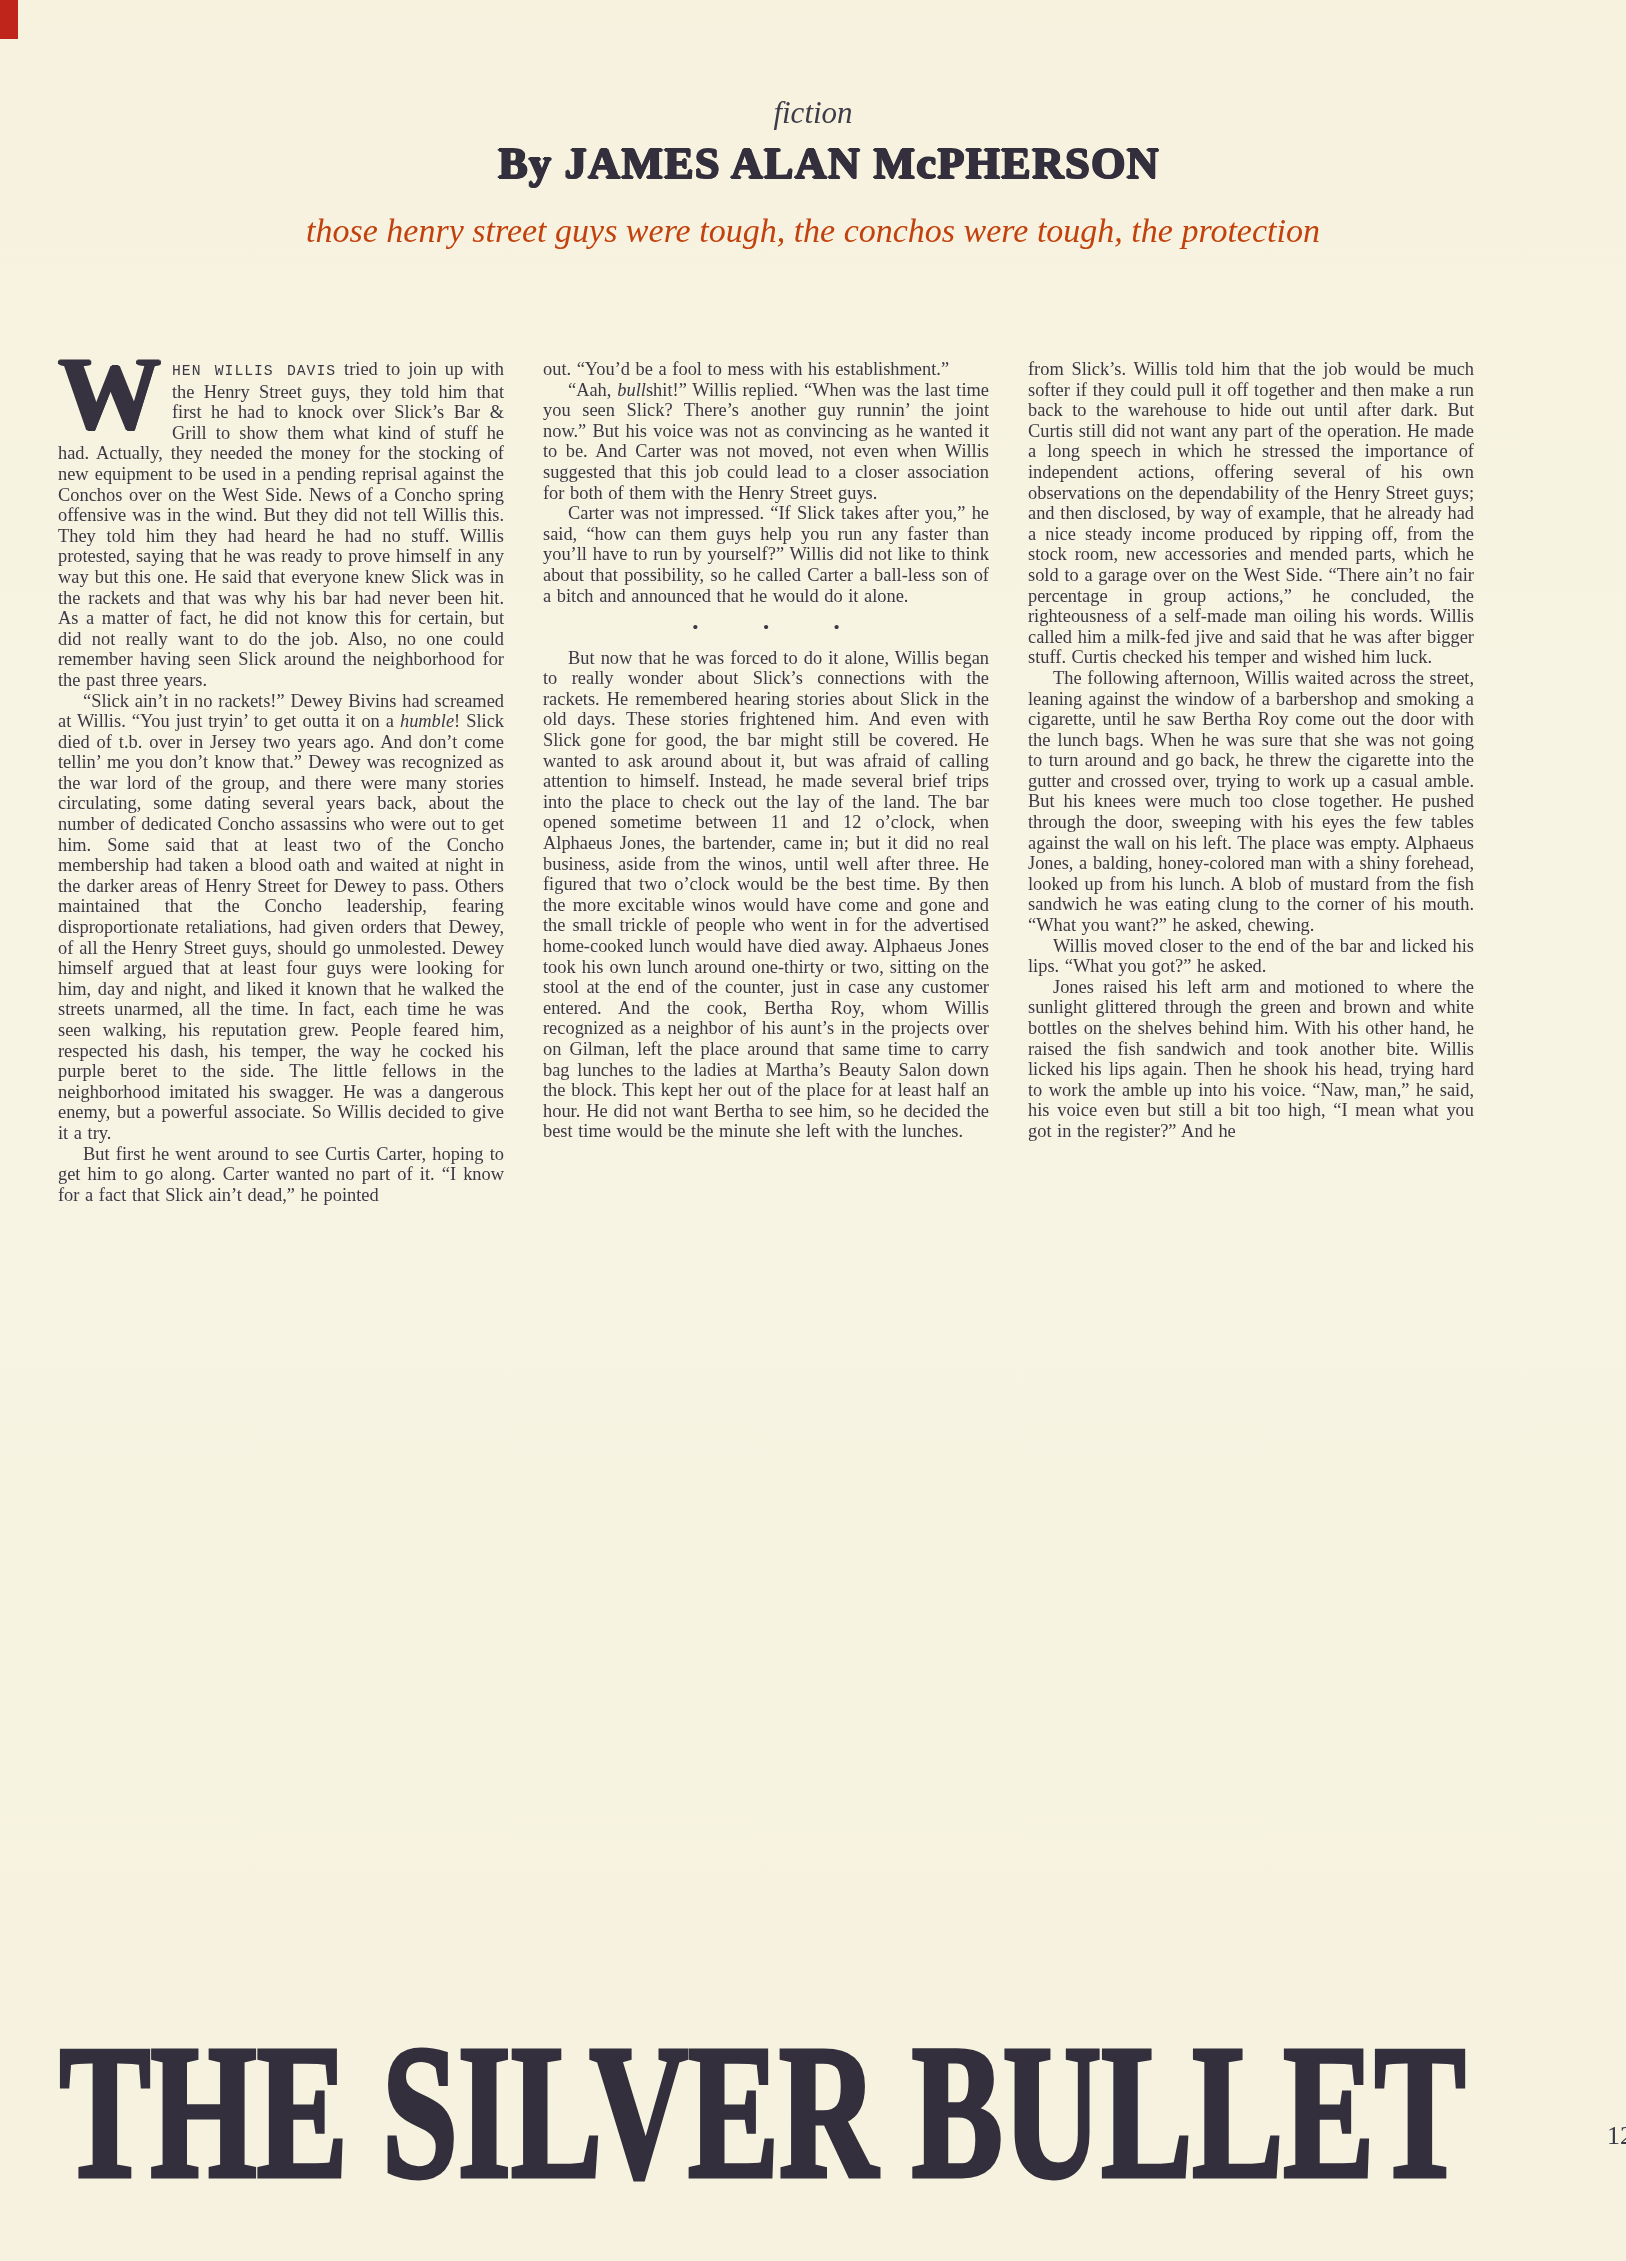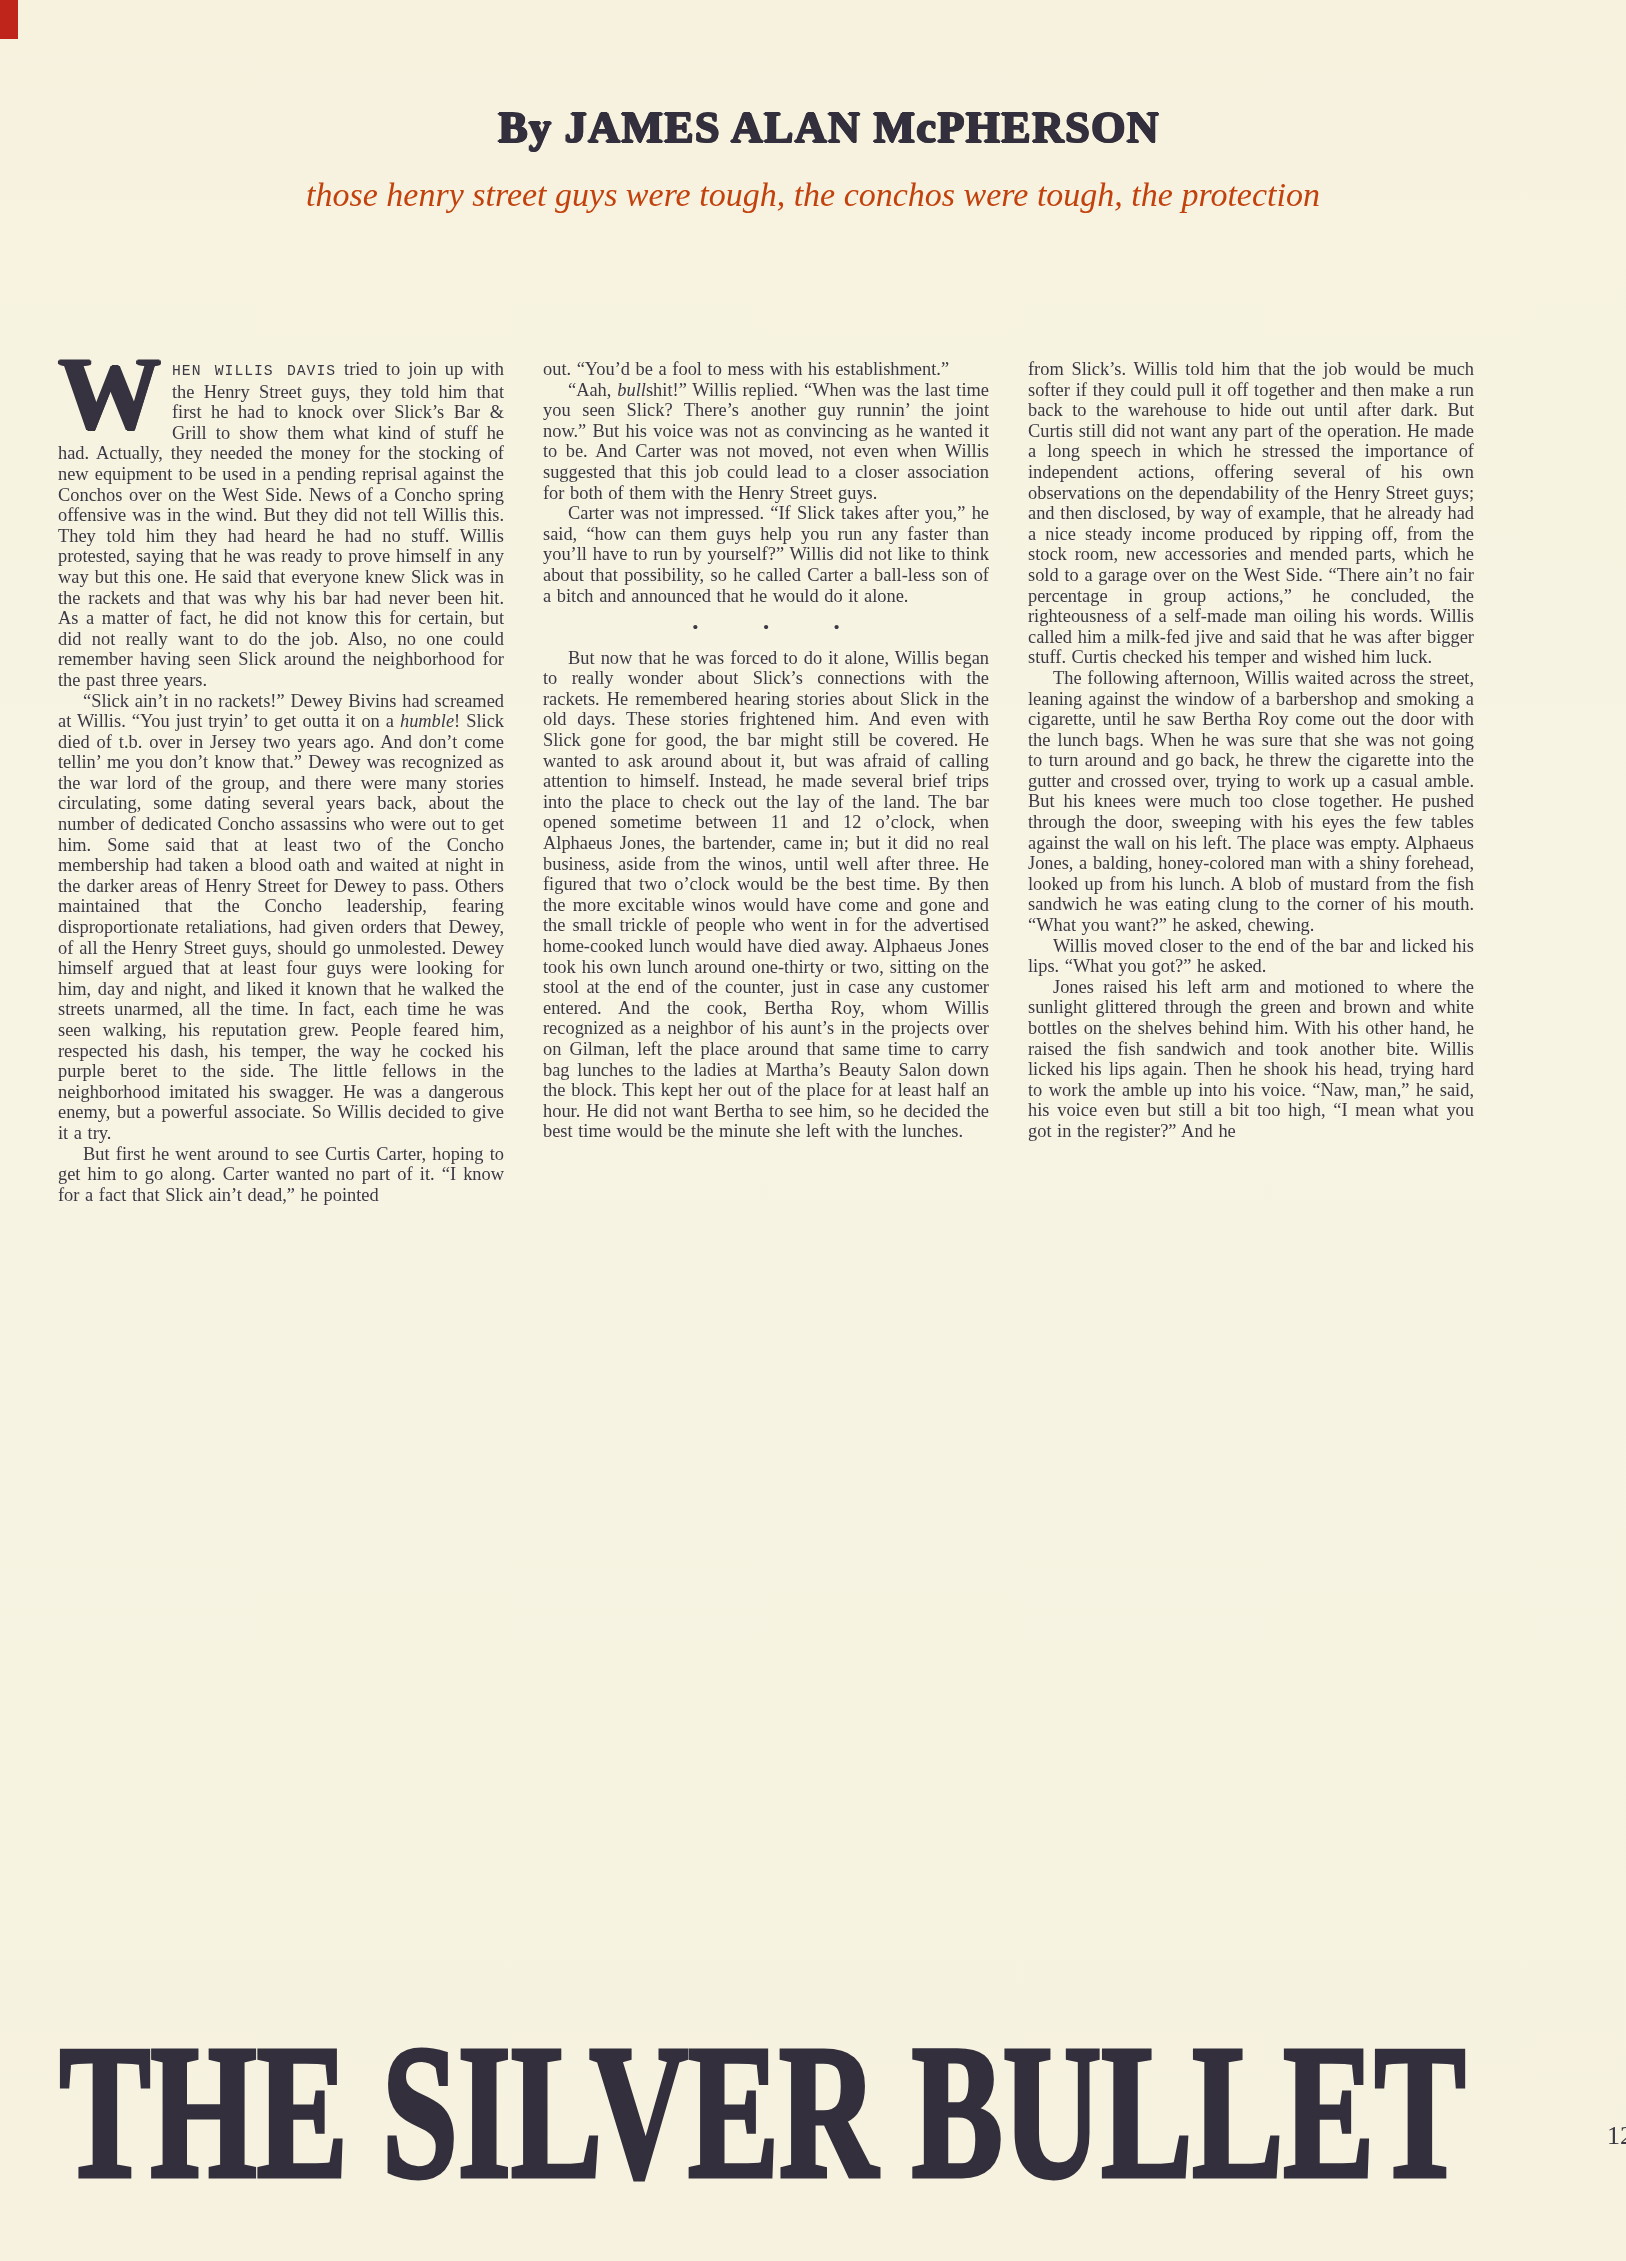--- a/index.html
+++ b/index.html
@@ -32,20 +32,21 @@
   .title-wrap{position:absolute;left:58px;top:2030px;width:1409px;height:163px;}
   .title-wrap svg{display:block;}
   .pageno{position:absolute;left:1567px;top:2121px;font-size:26px;color:#3b3945;margin-left:40px;}
 </style>
 </head>
 <body>
 
 <div class="red-tab"></div>
 
 <div class="header">
+  <div class="kicker">fiction</div>
   <div class="byline">By JAMES ALAN McPHERSON</div>
   <div class="deck">
     <div>those henry street guys were tough, the conchos were tough, the protection</div>
   </div>
 </div>
 
 <div class="columns" id="columns">
     <div class="col">
       <p class="story"><span class="dropcap">W</span><span class="sc">HEN WILLIS DAVIS</span> tried to join up with the Henry Street guys, they told him that first he had to knock over Slick’s Bar &amp; Grill to show them what kind of stuff he had. Actually, they needed the money for the stocking of new equipment to be used in a pending reprisal against the Conchos over on the West Side. News of a Concho spring offensive was in the wind. But they did not tell Willis this. They told him they had heard he had no stuff. Willis protested, saying that he was ready to prove himself in any way but this one. He said that everyone knew Slick was in the rackets and that was why his bar had never been hit. As a matter of fact, he did not know this for certain, but did not really want to do the job. Also, no one could remember having seen Slick around the neighborhood for the past three years.</p>
       <p class="story indent">“Slick ain’t in no rackets!” Dewey Bivins had screamed at Willis. “You just tryin’ to get outta it on a <i>humble</i>! Slick died of t.b. over in Jersey two years ago. And don’t come tellin’ me you don’t know that.” Dewey was recognized as the war lord of the group, and there were many stories circulating, some dating several years back, about the number of dedicated Concho assassins who were out to get him. Some said that at least two of the Concho membership had taken a blood oath and waited at night in the darker areas of Henry Street for Dewey to pass. Others maintained that the Concho leadership, fearing disproportionate retaliations, had given orders that Dewey, of all the Henry Street guys, should go unmolested. Dewey himself argued that at least four guys were looking for him, day and night, and liked it known that he walked the streets unarmed, all the time. In fact, each time he was seen walking, his reputation grew. People feared him, respected his dash, his temper, the way he cocked his purple beret to the side. The little fellows in the neighborhood imitated his swagger. He was a dangerous enemy, but a powerful associate. So Willis decided to give it a try.</p>

